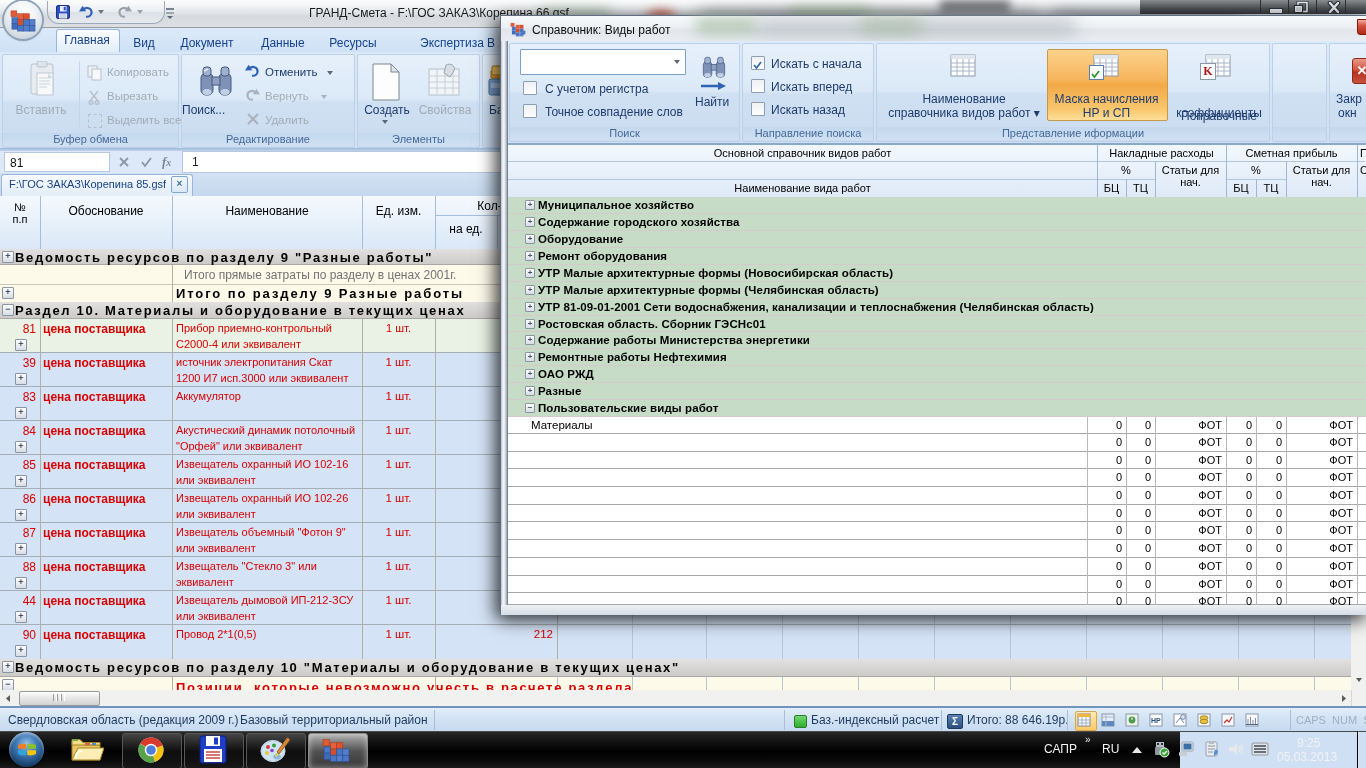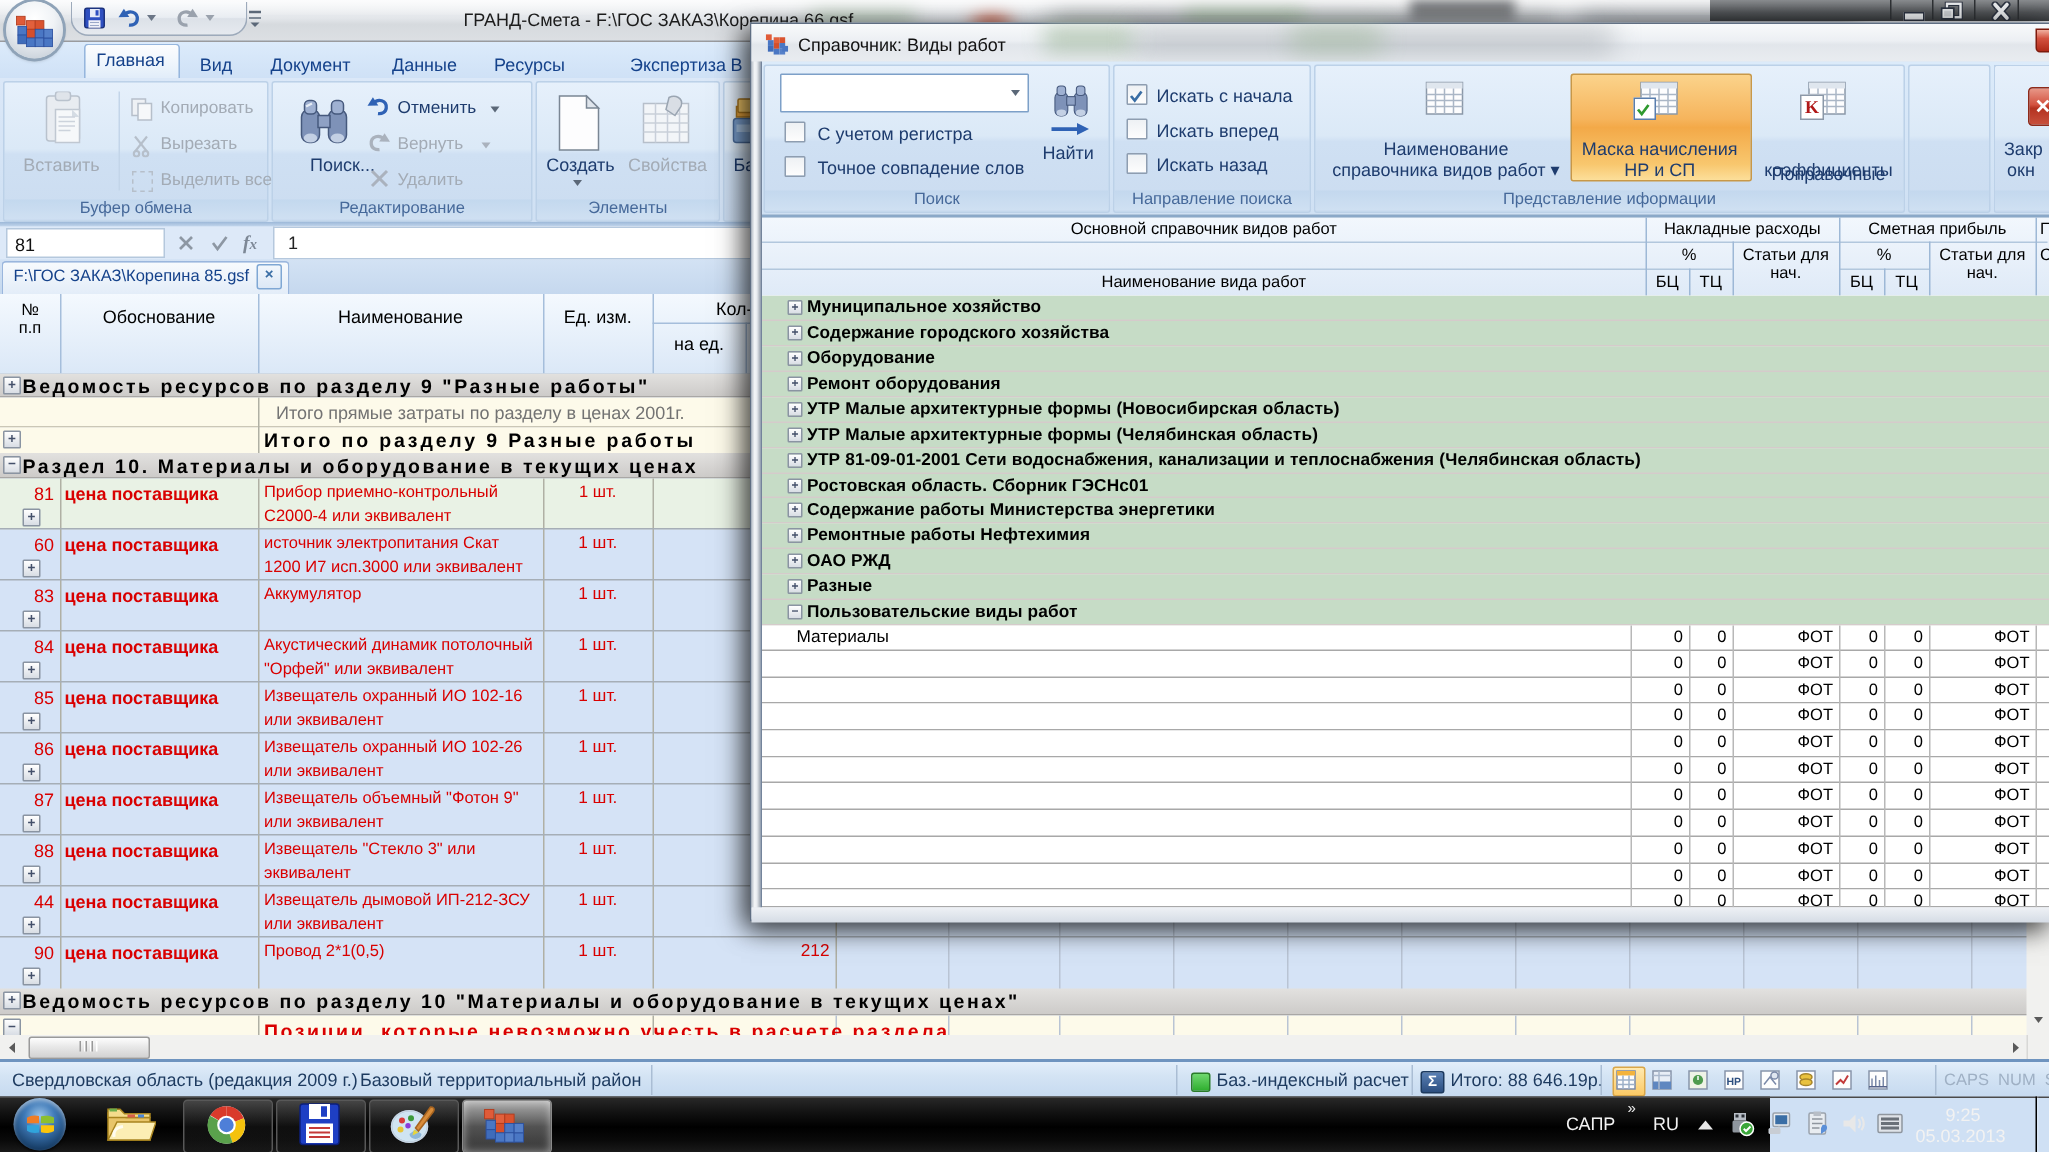--- a/index.html
+++ b/index.html
@@ -157,21 +157,21 @@
             <rect x="5" y="12" width="12" height="22" rx="5" fill="#7e92b8" stroke="#46597d"></rect>
             <rect x="23" y="12" width="12" height="22" rx="5" fill="#7e92b8" stroke="#46597d"></rect>
    <rect x="7" y="6" width="8" height="9" rx="3" fill="#9fb1d2" stroke="#46597d"></rect>
             <rect x="25" y="6" width="8" height="9" rx="3" fill="#9fb1d2" stroke="#46597d"></rect>
    <rect x="16" y="16" width="8" height="8" fill="#8ea1c4" stroke="#46597d"></rect>
    <ellipse cx="11" cy="31" rx="4.5" ry="3" fill="#c3d0e4"></ellipse>
             <ellipse cx="29" cy="31" rx="4.5" ry="3" fill="#c3d0e4"></ellipse>
    <path d="M8 10 L12 8" stroke="#e5ecf5" stroke-width="1.5"></path>
           </g>
         </svg>
-  <div class="tx" style="left:0px;top:48px;width:68px;text-align:right;font-size:12px;color:#1e3c6e">Поиск...</div>
+  <div class="tx" style="left:0px;top:48px;width:68px;text-align:left;font-size:12px;color:#1e3c6e">Поиск...</div>
 
   <svg class="ab" style="left:62px;top:8px" width="17" height="15" viewBox="0 0 17 15">
           <path d="M4.5 6.5 C8 2,14 4,13.5 9 C13.2 12,10.5 13,8 12.7" fill="none" stroke="#2f62b5" stroke-width="2.2"></path>
           <path d="M1 7.5 L8.2 7.3 L4.6 1.8 Z" fill="#2f62b5"></path>
         </svg>
   <div class="tx" style="left:83px;top:11px;font-size:11.5px;color:#1e3c6e">Отменить</div>
   <svg class="ab" style="left:144px;top:15px" width="8" height="6">
           <path d="M1 1 L7 1 L4 5 Z" fill="#5b6878"></path>
         </svg>
 
@@ -327,21 +327,21 @@
  <div class="gtx" style="left:15px;top:464px;font-size:13px">Ведомость ресурсов по разделу 10 "Материалы и оборудование в текущих ценах"</div>
  <div class="pb" style="left:2px;top:483px">−</div>
  <div class="tx red" style="left:176px;top:484px;font-weight:bold;font-size:13px;letter-spacing:1.7px">Позиции, которые невозможно учесть в расчете раздела</div>
 
  <div class="num red" style="left:0;width:36px;top:126px;font-size:12px">81</div>
  <div class="pb" style="left:15px;top:143px">+</div>
  <div class="tx red" style="left:43px;top:126px;font-weight:bold;font-size:12px">цена поставщика</div>
  <div class="tx red" style="left:176px;top:126px;font-size:11px">Прибор приемно-контрольный</div>
  <div class="tx red" style="left:176px;top:142px;font-size:11px">С2000-4 или эквивалент</div>
  <div class="tx red" style="left:362px;width:73px;text-align:center;top:126px;font-size:11px">1 шт.</div>
- <div class="num red" style="left:0;width:36px;top:160px;font-size:12px">60</div>
+ <div class="num red" style="left:0;width:36px;top:160px;font-size:12px">39</div>
  <div class="pb" style="left:15px;top:177px">+</div>
  <div class="tx red" style="left:43px;top:160px;font-weight:bold;font-size:12px">цена поставщика</div>
  <div class="tx red" style="left:176px;top:160px;font-size:11px">источник электропитания Скат</div>
  <div class="tx red" style="left:176px;top:176px;font-size:11px">1200 И7 исп.3000 или эквивалент</div>
  <div class="tx red" style="left:362px;width:73px;text-align:center;top:160px;font-size:11.5px">1 шт.</div>
  <div class="num red" style="left:0;width:36px;top:194px;font-size:12px">83</div>
  <div class="pb" style="left:15px;top:211px">+</div>
  <div class="tx red" style="left:43px;top:194px;font-weight:bold;font-size:12px">цена поставщика</div>
  <div class="tx red" style="left:176px;top:194px;font-size:11px">Аккумулятор</div>
  <div class="tx red" style="left:362px;width:73px;text-align:center;top:194px;font-size:11.5px">1 шт.</div>

